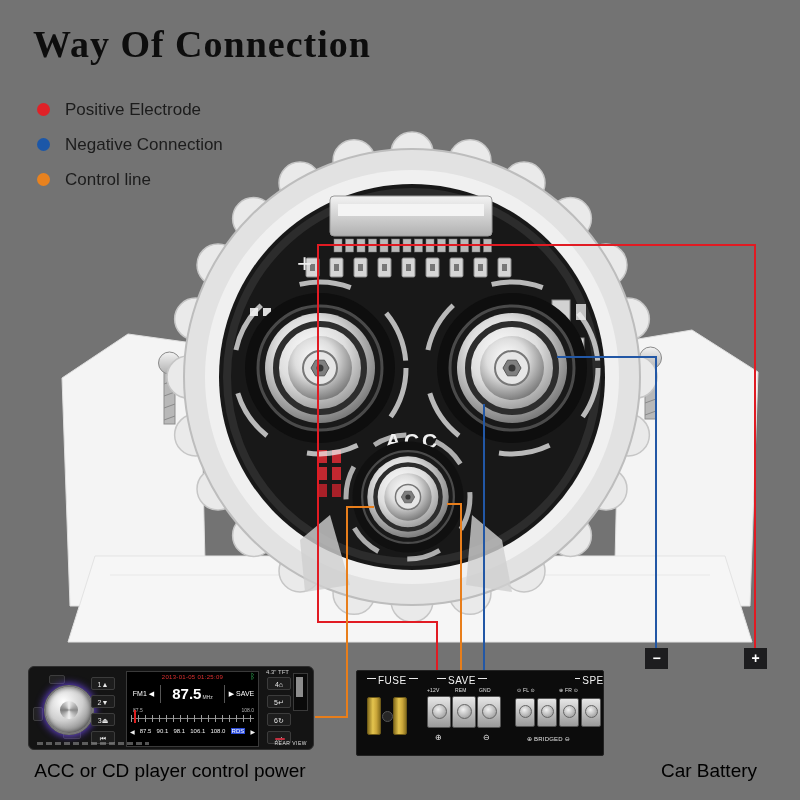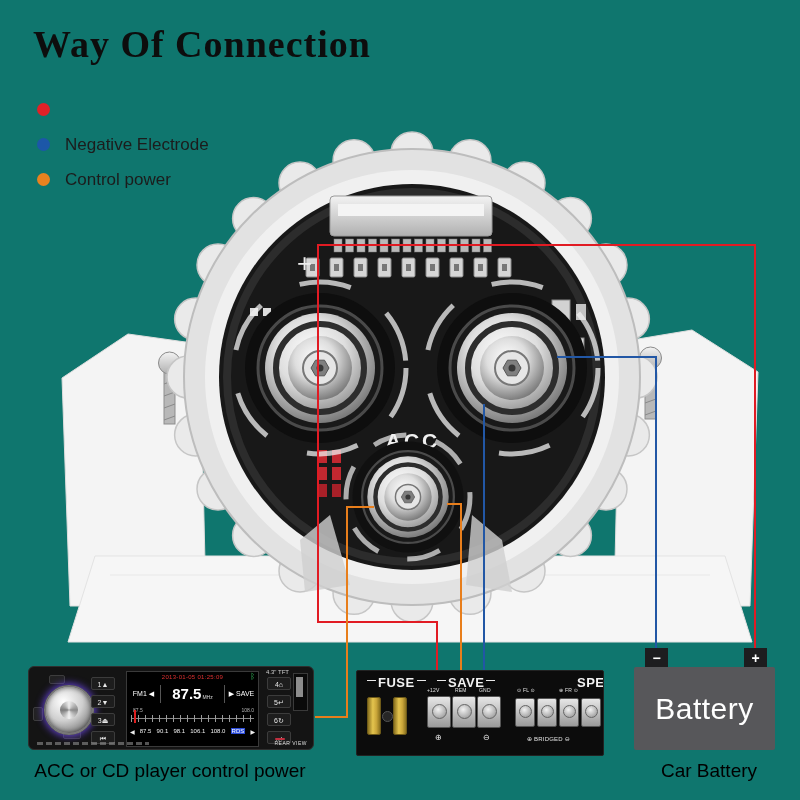--- a/index.html
+++ b/index.html
@@ -1,16 +1,16 @@
 <!DOCTYPE html>
 <html><head>
 <meta charset="utf-8">
 <style>
   html,body{margin:0;padding:0;background:#fff;}
-  .page{position:relative;width:800px;height:800px;background:#0f766e;overflow:hidden;
+  .page{position:relative;width:800px;height:800px;background:#737373;overflow:hidden;
         font-family:"Liberation Sans",sans-serif;}
   .abs{position:absolute;}
   .title{left:33px;top:22px;margin:0;font-family:"Liberation Serif",serif;
          font-weight:bold;font-size:38px;color:#0d0d0d;letter-spacing:1px;}
   .legend{left:37px;top:92px;}
   .legend-row{display:flex;align-items:center;height:35px;}
   .legend-row svg{display:block;}
   .legend-label{margin-left:15px;font-size:17px;color:#1c1c1c;}
   
   .caption{top:760px;font-size:19px;color:#000;text-align:center;}
@@ -51,22 +51,22 @@
         border:1px solid #3a3a3a;}
   .slot::after{content:"";position:absolute;left:2px;top:3px;width:7px;height:20px;background:#8d8d8d;}
   .tft{position:absolute;right:24px;top:2px;font-size:6px;color:#cfcfcf;}
   .rear{position:absolute;right:6px;bottom:3px;font-size:5px;color:#ddd;letter-spacing:.5px;}
   .specbar{position:absolute;left:8px;bottom:4px;width:112px;height:3px;opacity:.55;
         background:repeating-linear-gradient(90deg,#999 0 6px,transparent 6px 9px);}
   .reddash{position:absolute;right:28px;bottom:9px;width:10px;height:2px;background:#c03040;border-radius:1px;}
   
   .amp{left:356px;top:670px;width:248px;height:86px;background:#0c0c0c;border-radius:2px;
        overflow:hidden;box-sizing:border-box;border:1px solid #222;}
-  .blabel{position:absolute;display:flex;align-items:center;color:#f2f2f2;font-size:13px;
-       letter-spacing:.5px;font-weight:bold;}
+  .blabel{position:absolute;display:flex;align-items:center;color:#f2f2f2;font-size:10px;
+       letter-spacing:.5px;}
   .blabel .wing{width:9px;height:4px;border-top:1px solid #e8e8e8;margin:0 2px;}
   .fuse{position:absolute;width:12px;height:36px;border:1px solid #6e5a18;border-radius:2px;
        background:linear-gradient(90deg,#8a711f,#e4c44e 40%,#caa63a 70%,#8a711f);}
   .screwdot{position:absolute;width:9px;height:9px;border-radius:50%;background:#262626;border:1px solid #555;}
   .term{position:absolute;width:22px;height:30px;border:1px solid #555;border-radius:2px;
        background:linear-gradient(180deg,#e6e6e6,#9a9a9a);}
   .term::after{content:"";position:absolute;left:4px;top:7px;width:13px;height:13px;border-radius:50%;
        background:radial-gradient(circle at 40% 35%,#f2f2f2,#8c8c8c);border:1px solid #666;}
   .term.sm{width:18px;height:27px;} .term.sm::after{left:3px;top:6px;width:11px;height:11px;}
   .tlabel{position:absolute;font-size:5px;color:#e0e0e0;letter-spacing:.2px;}
@@ -84,32 +84,33 @@
 
 <div class="page">
 
   <h1 class="abs title">Way Of Connection</h1>
 
   <div class="abs legend">
     <div class="legend-row">
       <svg width="13" height="13">
         <circle cx="6.5" cy="6.5" r="6.5" fill="#e02127"></circle>
       </svg>
+      <span class="legend-label">Positive Electrode</span>
     </div>
     <div class="legend-row">
       <svg width="13" height="13">
         <circle cx="6.5" cy="6.5" r="6.5" fill="#1c57a8"></circle>
       </svg>
-      <span class="legend-label">Negative Electrode</span>
+      <span class="legend-label">Negative Connection</span>
     </div>
     <div class="legend-row">
       <svg width="13" height="13">
         <circle cx="6.5" cy="6.5" r="6.5" fill="#e8821f"></circle>
       </svg>
-      <span class="legend-label">Control power</span>
+      <span class="legend-label">Control line</span>
     </div>
   </div>
 
   <svg class="abs" style="left:0;top:0;z-index:1" width="800" height="800">
     <defs>
       <radialGradient id="cone" cx="42%" cy="36%" r="70%">
         <stop offset="0%" stop-color="#ffffff"></stop>
           <stop offset="45%" stop-color="#dedede"></stop>
         <stop offset="78%" stop-color="#9a9a9a"></stop>
           <stop offset="100%" stop-color="#6d6d6d"></stop>
@@ -369,20 +370,17 @@
     <span class="tlabel" style="left:202px;top:16px">⊕ FR ⊙</span>
     <div class="term sm" style="left:158px;top:27px"></div>
     <div class="term sm" style="left:180px;top:27px"></div>
     <div class="term sm" style="left:202px;top:27px"></div>
     <div class="term sm" style="left:224px;top:27px"></div>
     <span class="tlabel" style="left:170px;top:64px;font-size:6px">⊕ BRIDGED ⊖</span>
   </div>
 
   <div class="abs bterm" style="left:645px;z-index:3"><span>−</span></div>
   <div class="abs bterm" style="left:744px;z-index:3"><span>+</span></div>
-  <div class="abs bat-body" style="z-index:3">
-    <span>Battery</span>
-  </div>
 
   <div class="abs caption" style="left:10px;width:320px">ACC or CD player control power</div>
   <div class="abs caption" style="left:614px;width:190px">Car Battery</div>
 
 </div>
 
 </body></html>

